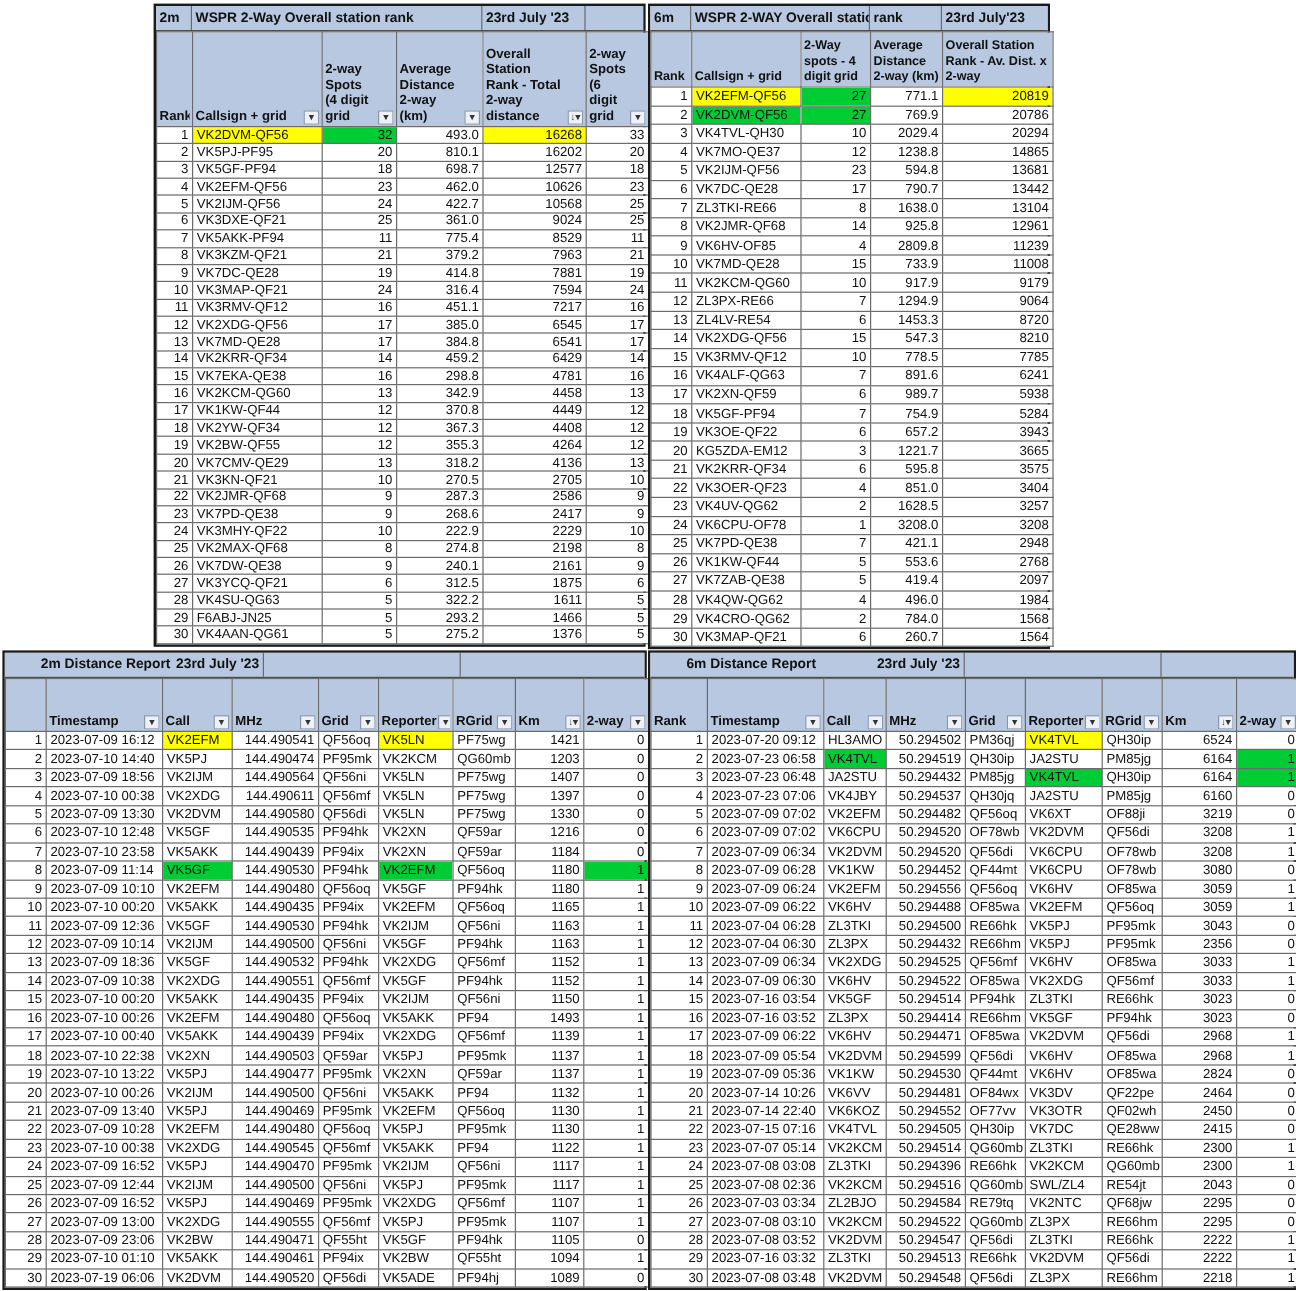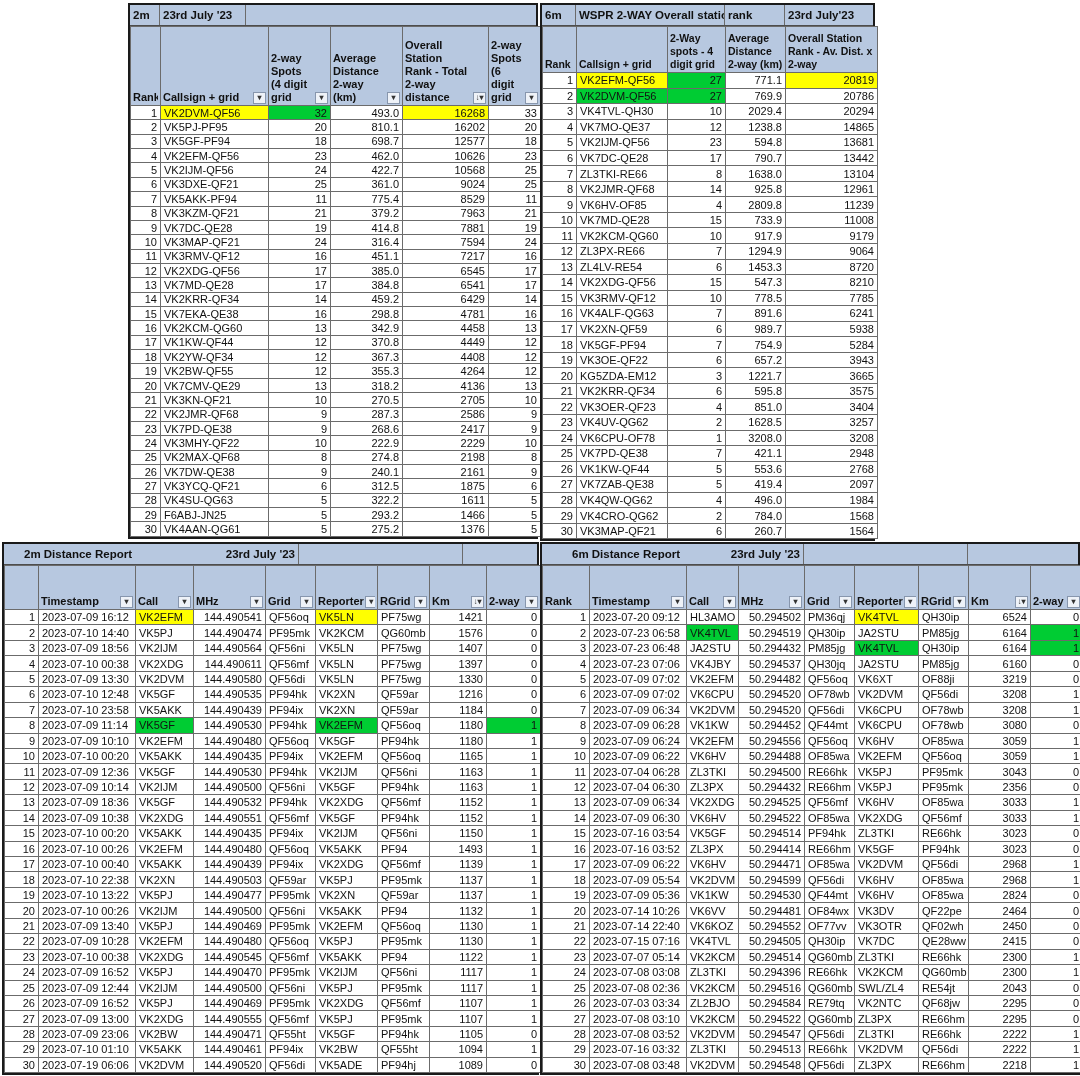--- a/index.html
+++ b/index.html
@@ -34,20 +34,21 @@
   #dist2m thead tr,#dist6m thead tr{height:44px;}
 </style>
 </head>
 <body>
 
 <div class="canvas">
 
   <section class="tbl" id="sec-rank2m" style="left:128px;top:3px;width:410px;">
     <div class="titlebar">
       <div class="tseg" style="width:30px;">2m</div>
+      <div class="tseg" style="width:242px;">WSPR 2-Way Overall station rank</div>
       <div class="tseg" style="width:86px;">23rd July '23</div>
       <div class="tseg" style="flex:1;"></div>
     </div>
     <table id="rank2m">
         <colgroup>
           <col style="width: 30px;">
           <col style="width: 108px;">
           <col style="width: 62px;">
           <col style="width: 72px;">
           <col style="width: 86px;">
@@ -591,21 +592,21 @@
             <td class="al-r">6</td>
             <td class="al-r">260.7</td>
             <td class="al-r">1564</td>
           </tr>
         </tbody>
       </table>
   </section>
 
   <section class="tbl" id="sec-dist2m" style="left:2px;top:542px;width:537px;">
     <div class="titlebar">
-      <div class="tseg spread" style="width:295px;padding-left:20px;">
+      <div class="tseg spread" style="width:216px;padding-left:30px;">
         <span>2m Distance Report</span>
         <span>23rd July '23</span>
       </div>
       <div class="tseg" style="width:164px;"></div>
       <div class="tseg" style="flex:1;"></div>
     </div>
     <table id="dist2m">
         <colgroup>
           <col style="width: 34px;">
           <col style="width: 97px;">
@@ -687,21 +688,21 @@
             <td class="al-r">0</td>
           </tr>
           <tr>
             <td class="al-r">2</td>
             <td class="al-l">2023-07-10 14:40</td>
             <td class="al-l">VK5PJ</td>
             <td class="al-r">144.490474</td>
             <td class="al-l">PF95mk</td>
             <td class="al-l">VK2KCM</td>
             <td class="al-l">QG60mb</td>
-            <td class="al-r">1576</td>
+            <td class="al-r">1203</td>
             <td class="al-r">0</td>
           </tr>
           <tr>
             <td class="al-r">3</td>
             <td class="al-l">2023-07-09 18:56</td>
             <td class="al-l">VK2IJM</td>
             <td class="al-r">144.490564</td>
             <td class="al-l">QF56ni</td>
             <td class="al-l">VK5LN</td>
             <td class="al-l">PF75wg</td>

